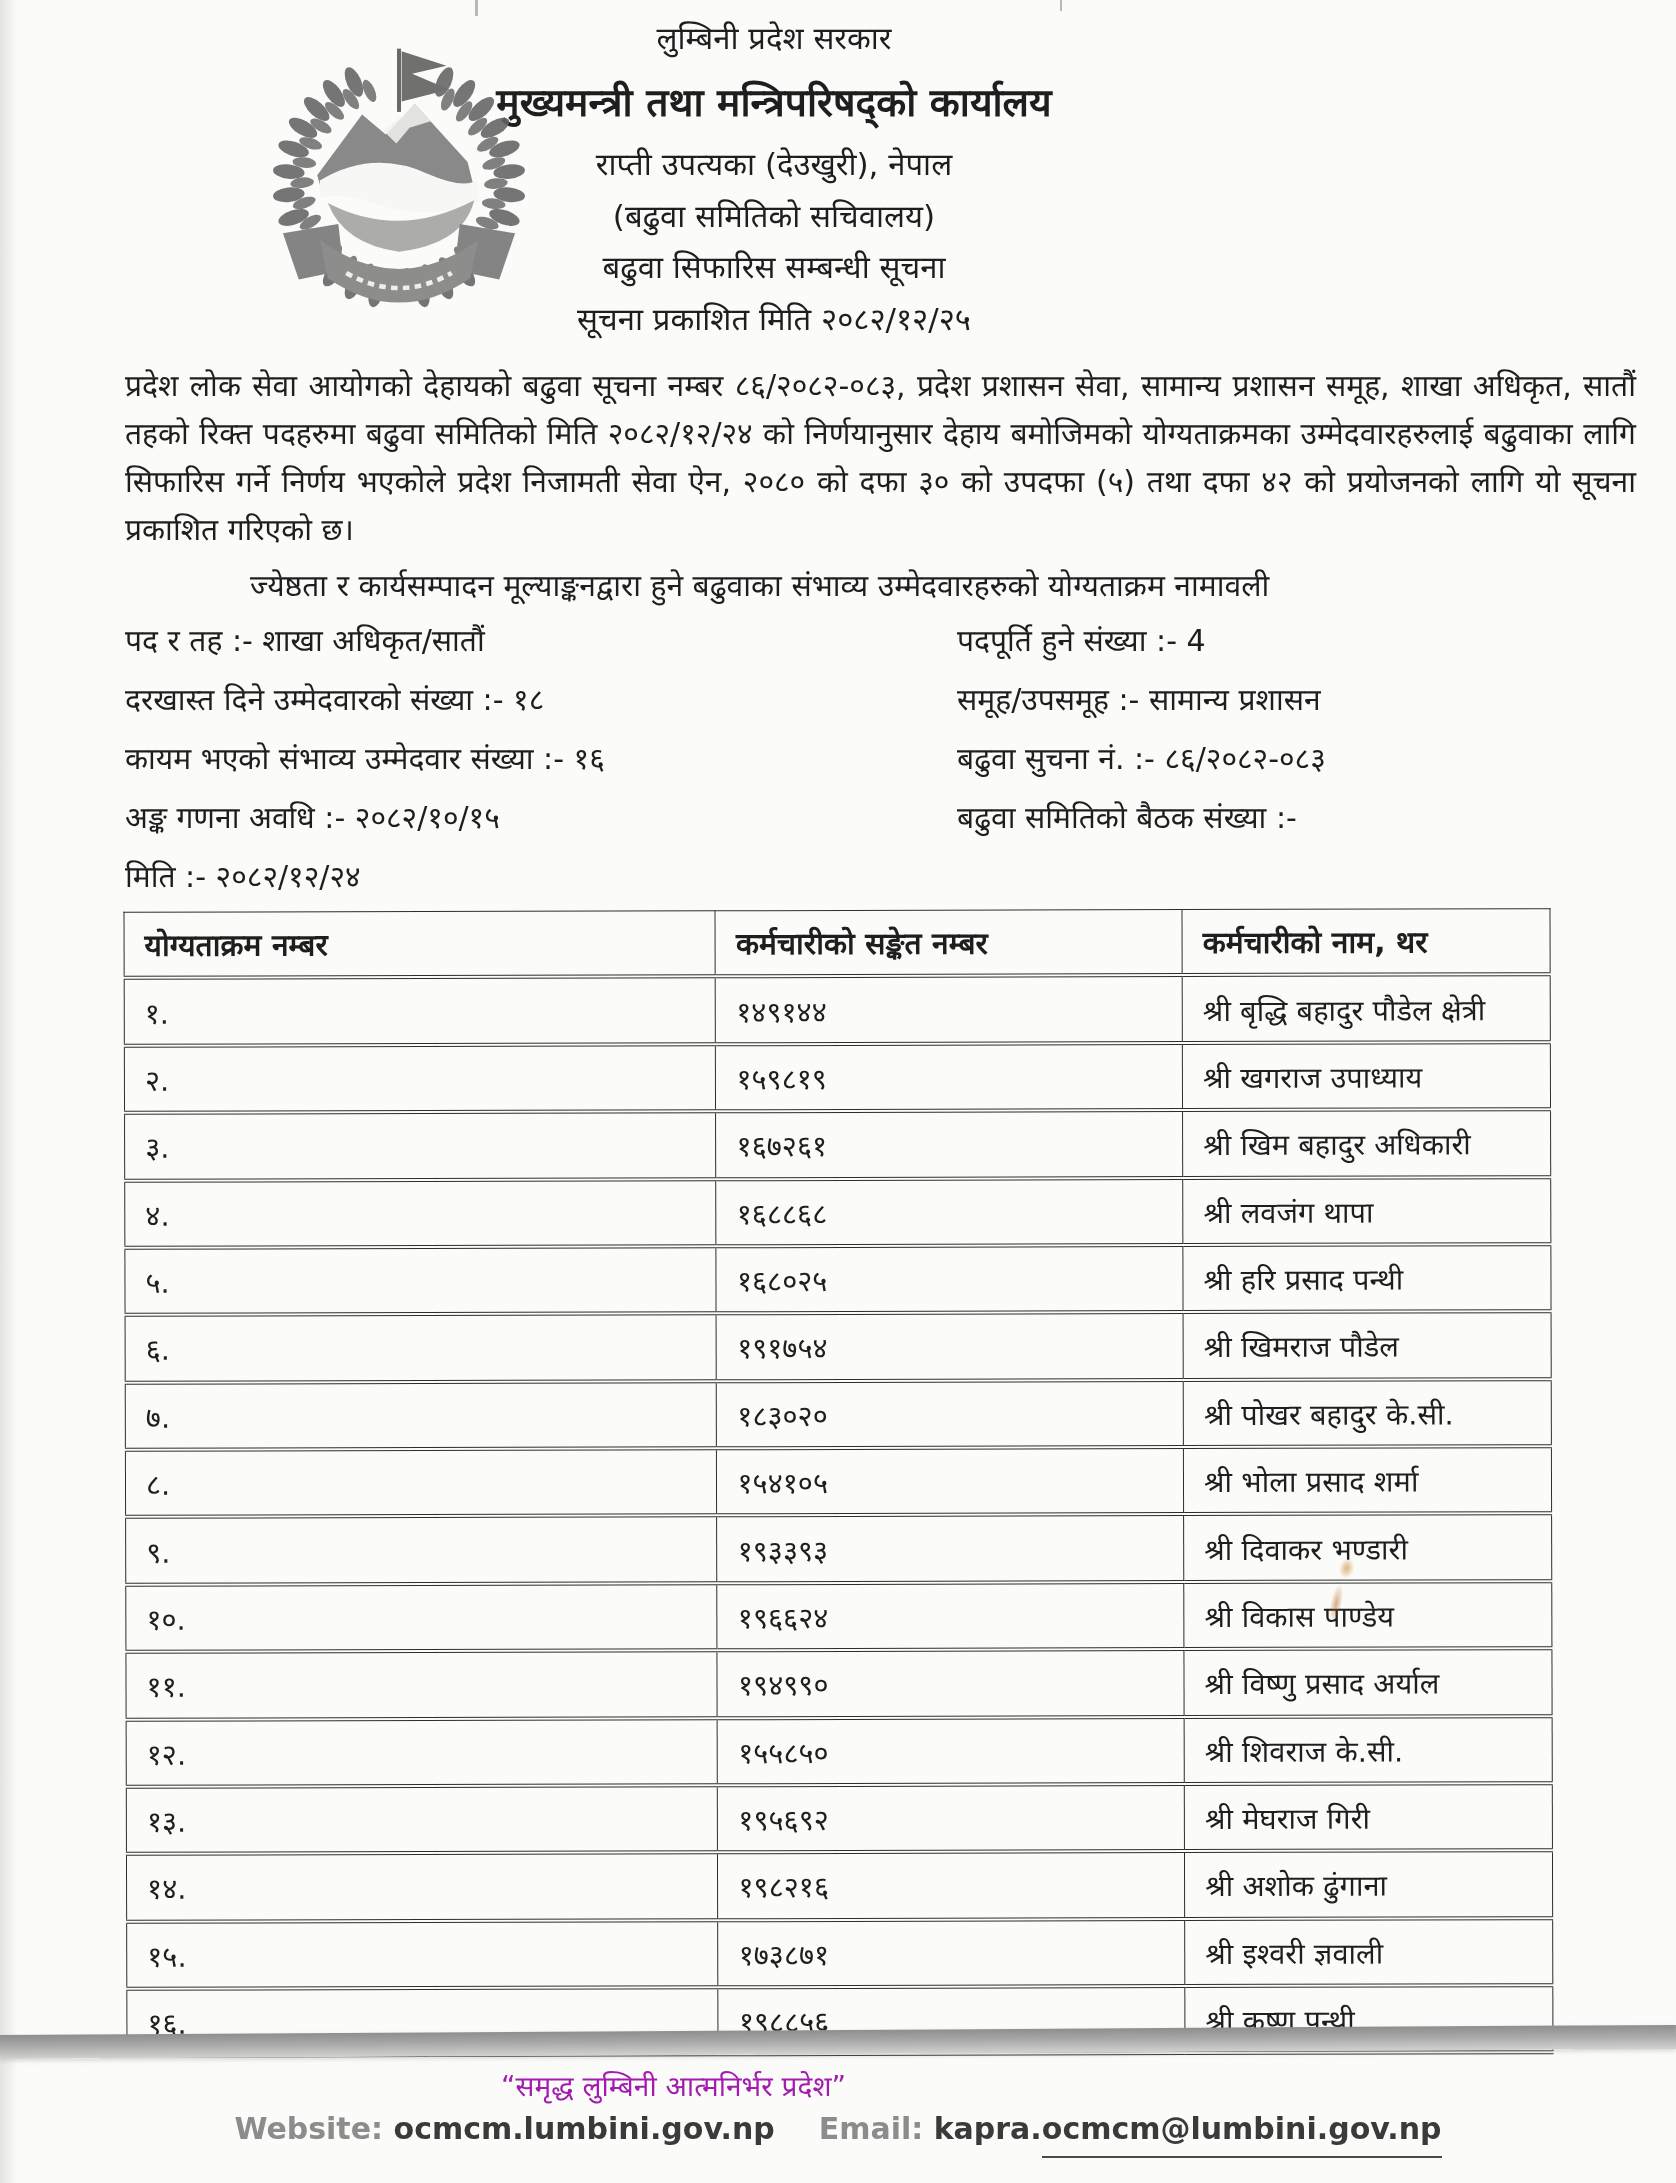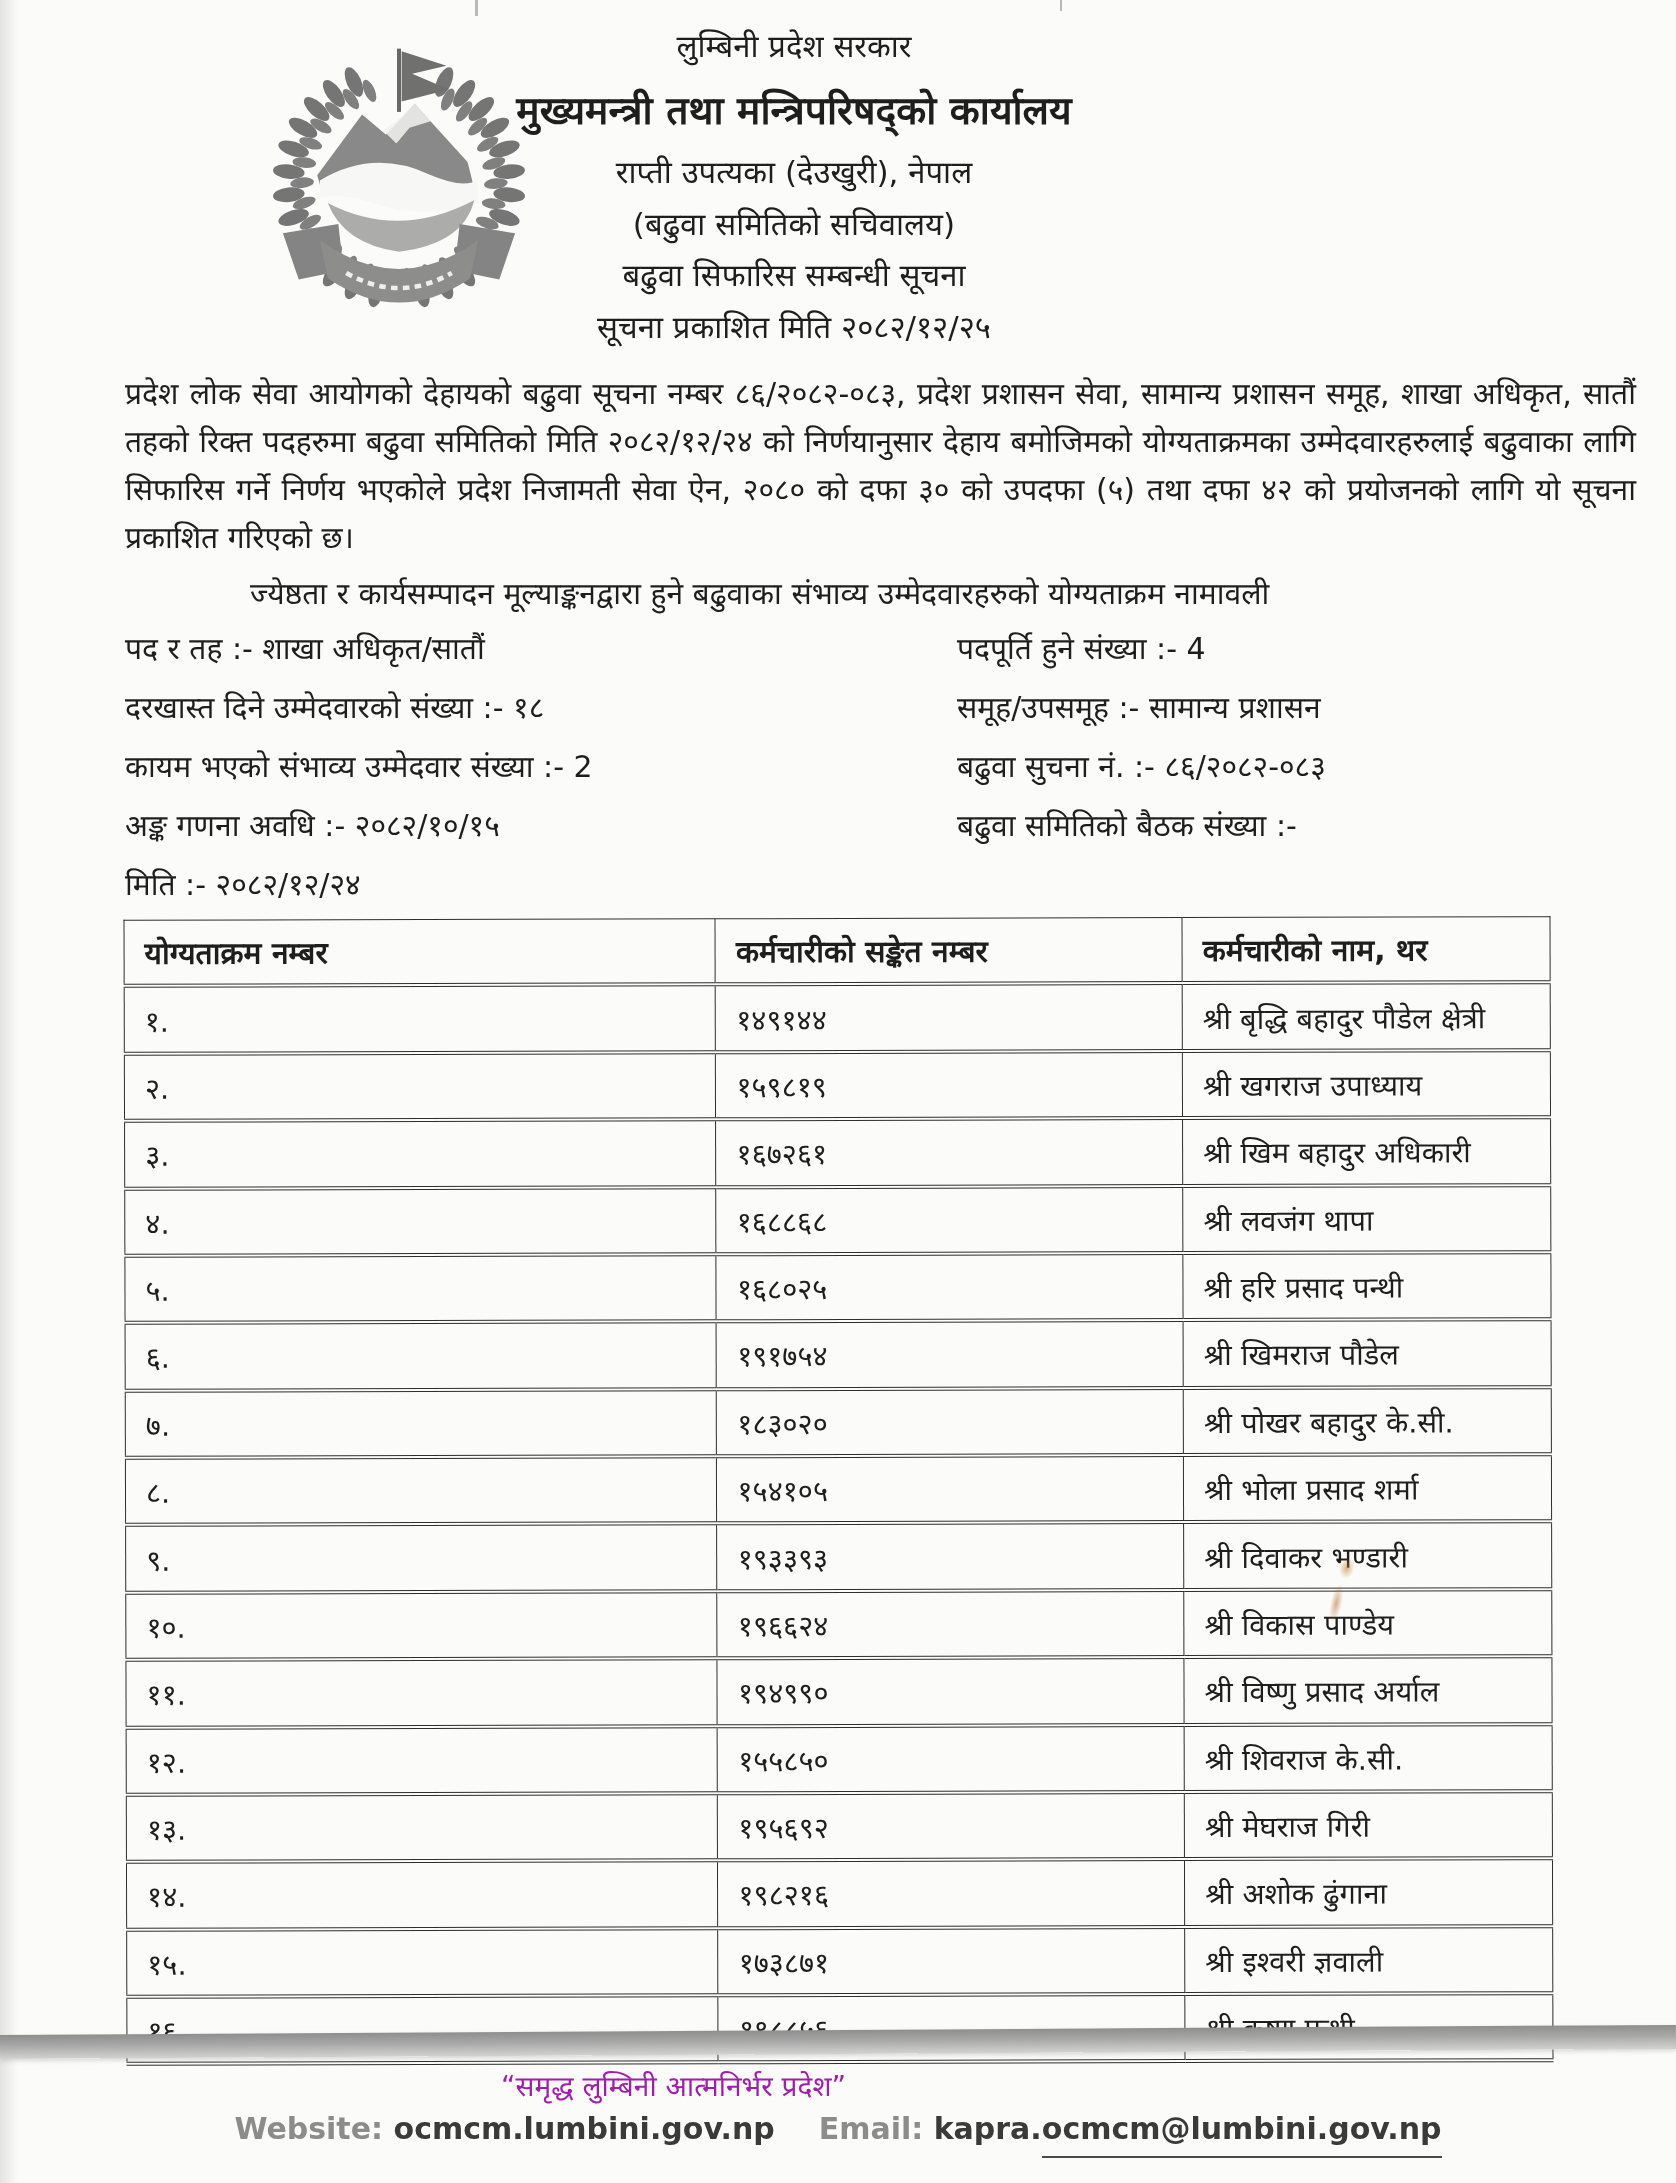--- a/index.html
+++ b/index.html
@@ -10,21 +10,21 @@
     color:#1e1e1e;
     overflow:hidden;
     position:relative;
   }
   .scan-edge{
     position:absolute;left:0;top:0;width:17.6px;height:2183px;
     background:linear-gradient(90deg,#e3e3e1,rgba(255,255,255,0));
   }
   .tick{position:absolute;background:#b9b9b9;}
   .emblem{position:absolute;left:267px;top:46px;width:264px;height:277px;opacity:.88;}
-  .header{width:1548px;text-align:center;padding-top:24px;margin-left:20px;}
+  .header{width:1548px;text-align:center;padding-top:16px;}
   .h-gov{font-size:31px;}
   .h-office{font-size:39px;font-weight:bold;margin-top:16px;}
   .h-line{font-size:31px;margin-top:9.5px;}
   .h-line.first{margin-top:15px;}
   .para{
     margin:23px 0 0 125px;width:1511px;
     font-size:30px;line-height:1.6;text-align:justify;
   }
   .intro{
     margin:10.8px 0 0 125px;width:1511px;
@@ -153,21 +153,21 @@
 
 <div class="para">प्रदेश लोक सेवा आयोगको देहायको बढुवा सूचना नम्बर ८६/२०८२-०८३, प्रदेश प्रशासन सेवा, सामान्य प्रशासन समूह, शाखा अधिकृत, सातौं तहको रिक्त पदहरुमा बढुवा समितिको मिति २०८२/१२/२४ को निर्णयानुसार देहाय बमोजिमको योग्यताक्रमका उम्मेदवारहरुलाई बढुवाका लागि सिफारिस गर्ने निर्णय भएकोले प्रदेश निजामती सेवा ऐन, २०८० को दफा ३० को उपदफा (५) तथा दफा ४२ को प्रयोजनको लागि यो सूचना प्रकाशित गरिएको छ।</div>
 
 <div class="intro">ज्येष्ठता र कार्यसम्पादन मूल्याङ्कनद्वारा हुने बढुवाका संभाव्य उम्मेदवारहरुको  योग्यताक्रम नामावली</div>
 
 <div class="details">
   <div>पद र तह :- शाखा अधिकृत/सातौं</div>
   <div>पदपूर्ति हुने संख्या :- 4</div>
   <div>दरखास्त दिने उम्मेदवारको संख्या :- १८</div>
   <div>समूह/उपसमूह :- सामान्य प्रशासन</div>
-  <div>कायम भएको संभाव्य उम्मेदवार संख्या :- 2</div>
+  <div>कायम भएको संभाव्य उम्मेदवार संख्या :- १६</div>
   <div>बढुवा सुचना नं. :- ८६/२०८२-०८३</div>
   <div>अङ्क गणना अवधि :- २०८२/१०/१५</div>
   <div>बढुवा समितिको बैठक संख्या :-</div>
   <div>मिति :- २०८२/१२/२४</div>
 </div>
 
 <table class="merit">
   <colgroup>
       <col class="c1">
       <col class="c2">

